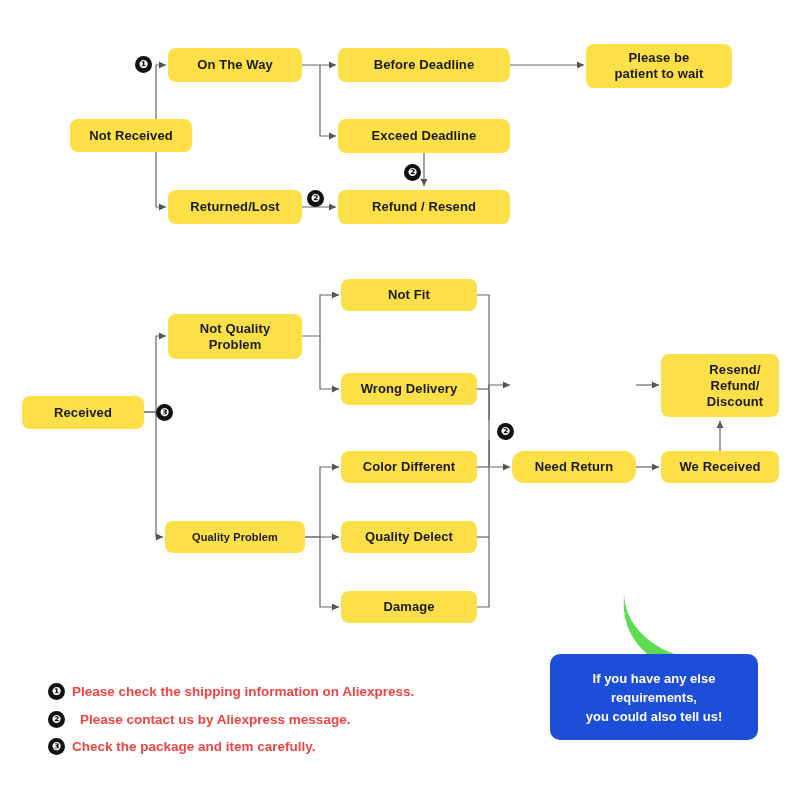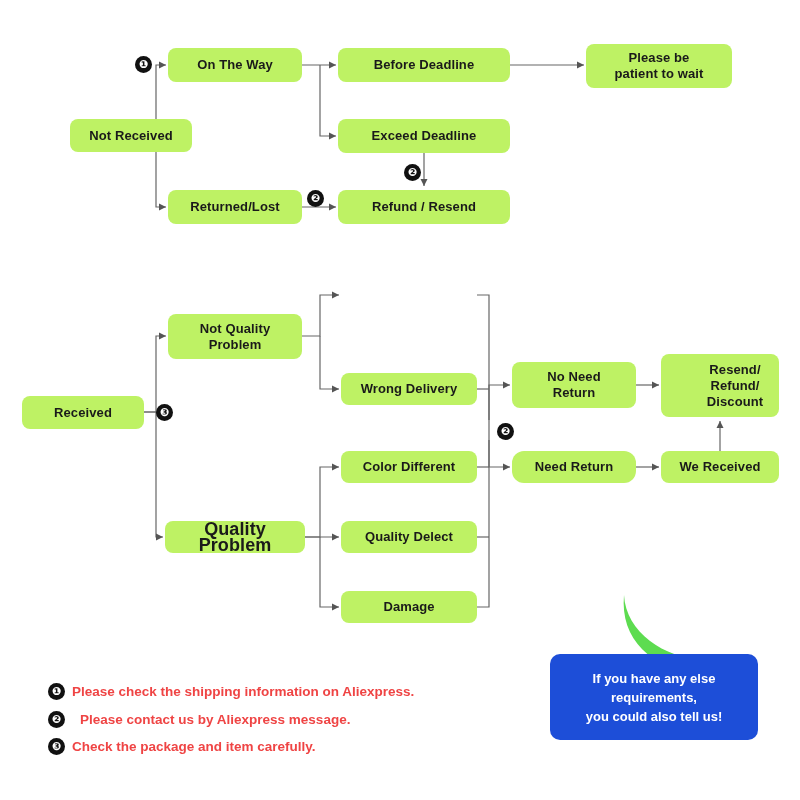--- a/index.html
+++ b/index.html
@@ -12,35 +12,35 @@
   }
   #canvas {
     position: relative;
     width: 800px;
     height: 800px;
     background: #ffffff;
     overflow: hidden;
   }
   .node {
     position: absolute;
-    background: #bef264;
+    background: #fde047;
     border-radius: 8px;
     color: #1a1a1a;
     font-weight: bold;
     font-size: 13px;
     line-height: 16px;
     text-align: center;
     display: flex;
     align-items: center;
     justify-content: center;
     box-sizing: border-box;
     padding: 2px 6px;
     letter-spacing: 0.1px;
   }
-  .node.small { font-size: 18px; }
+  .node.small { font-size: 11px; }
   .marker {
     position: absolute;
     width: 17px;
     height: 17px;
     border-radius: 50%;
     background: #111111;
     color: #ffffff;
     font-size: 11px;
     font-weight: bold;
     display: flex;
@@ -168,37 +168,38 @@
     </div>
   <div class="node" style="left:338px;top:190px;width:172px;height:34px;">
       <span>Refund / Resend</span>
     </div>
 
   <div class="node" style="left:22px;top:396px;width:122px;height:33px;">
       <span>Received</span>
     </div>
   <div class="node" style="left:168px;top:314px;width:134px;height:45px;white-space:pre-line;"><span>Not Quality
 Problem</span></div>
+  <div class="node" style="left:341px;top:279px;width:136px;height:32px;">
+      <span>Not Fit</span>
+    </div>
   <div class="node" style="left:341px;top:373px;width:136px;height:32px;">
       <span>Wrong Delivery</span>
     </div>
   <div class="node small" style="left:165px;top:521px;width:140px;height:32px;">
       <span>Quality Problem</span>
     </div>
   <div class="node" style="left:341px;top:451px;width:136px;height:32px;">
       <span>Color Different</span>
     </div>
   <div class="node" style="left:341px;top:521px;width:136px;height:32px;">
       <span>Quality Delect</span>
     </div>
   <div class="node" style="left:341px;top:591px;width:136px;height:32px;">
       <span>Damage</span>
     </div>
-  <div class="node" style="left:512px;top:362px;width:124px;height:46px;white-space:pre-line;"><span>No Need
-Return</span></div>
   <div class="node" style="left:512px;top:451px;width:124px;height:32px;border-radius:12px;">
       <span>Need Return</span>
     </div>
   <div class="node" style="left:661px;top:451px;width:118px;height:32px;">
       <span>We Received</span>
     </div>
   <div class="node" style="left:661px;top:354px;width:118px;height:63px;white-space:pre-line;padding-left:36px;"><span>Resend/
 Refund/
 Discount</span></div>
 

